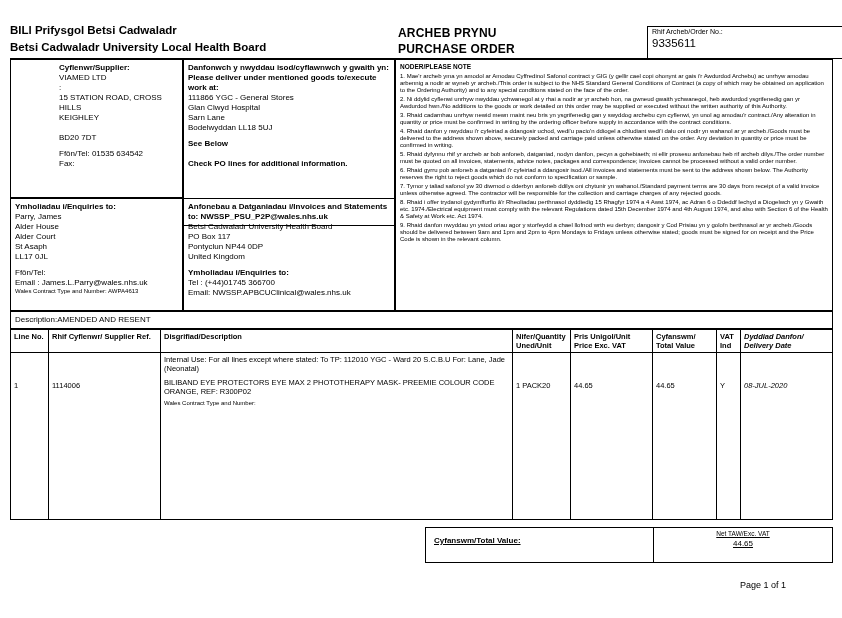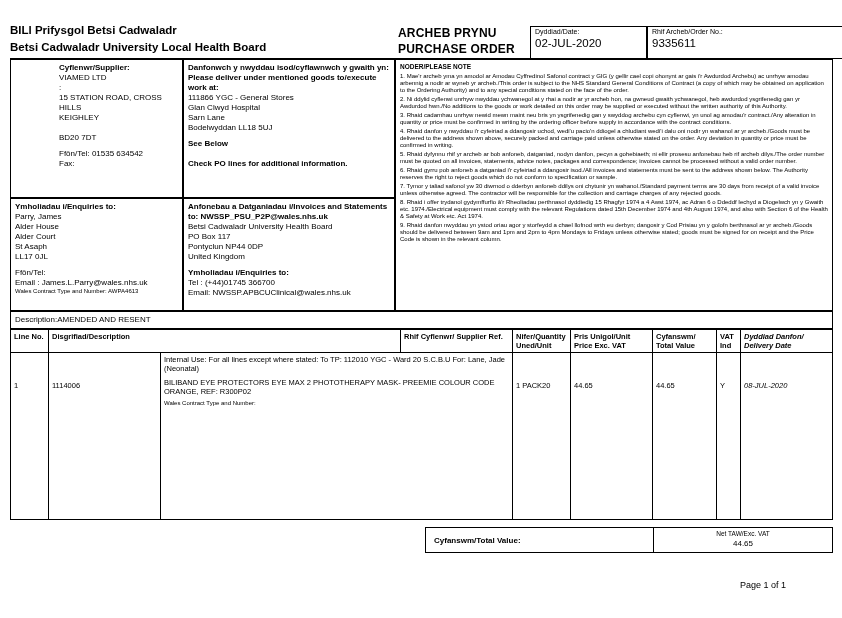--- a/index.html
+++ b/index.html
@@ -28,65 +28,61 @@
   .thead{border-bottom:1px solid #000;font-weight:bold;}
   .tbody{flex:1;}
   .tc{border-right:1px solid #000;padding:2px 3px;font-size:7.5px;line-height:9px;
       box-sizing:border-box;overflow:hidden;}
   .tc:last-child{border-right:none;font-style:italic;}
   .c1{flex:0 0 38px;} .c2{flex:0 0 112px;} .c3{flex:0 0 352px;} .c4{flex:0 0 58px;}
   .c5{flex:0 0 82px;} .c6{flex:0 0 64px;} .c7{flex:0 0 24px;} .c8{flex:1;}
   .pt{padding-top:28px;}
   .desc-internal{margin-bottom:5px;}
   .desc-item{margin-bottom:4px;}
-  .totals{position:absolute;left:425px;top:527px;width:408px;height:26px;border:1px solid #000;
-          box-sizing:border-box;display:flex;}
+  .totals{position:absolute;left:425px;top:527px;width:408px;height:36px;border:1px solid #000;
+          box-sizing:border-box;display:flex;text-decoration:underline;}
   .tlabel{flex:0 0 228px;border-right:1px solid #000;font-size:8px;font-weight:bold;
           padding:8px 0 0 8px;box-sizing:border-box;}
   .tnet{flex:1;text-align:center;padding-top:2px;}
   .tnet .nl{font-size:6.5px;line-height:8px;}
   .tnet .nv{font-size:8px;line-height:10px;margin-top:1px;}
   .pagenum{position:absolute;left:740px;top:580px;width:93px;text-align:left;font-size:9px;}
 </style>
 </head>
 <body>
 
 <div class="page">
 
   <div class="org" style="top:24px;">BILl Prifysgol Betsi Cadwaladr</div>
   <div class="org" style="top:41px;">Betsi Cadwaladr University Local Health Board</div>
 
   <div class="doc-title" style="top:26px;">ARCHEB PRYNU</div>
   <div class="doc-title" style="top:42px;">PURCHASE ORDER</div>
 
-  <div class="hbox" style="left:530px;top:26px;width:117px;height:33px;">
-    <div class="lbl">Dyddiad/Date:</div>
-    <div class="val">02-JUL-2020</div>
-  </div>
   <div class="hbox" style="left:647px;top:26px;width:222px;height:33px;">
     <div class="lbl">Rhif Archeb/Order No.:</div>
     <div class="val">9335611</div>
   </div>
 
   <div class="rule" style="left:10px;top:58px;width:823px;"></div>
 
   <div class="cellbox" style="left:10px;top:59px;width:173px;height:139px;padding-left:48px;">
     <div class="bl b">Cyflenwr/Supplier:</div>
     <div class="bl">VIAMED LTD</div>
     <div class="bl">:</div>
     <div class="bl">15 STATION ROAD, CROSS HILLS</div>
     <div class="bl">KEIGHLEY</div>
     <div class="bl"></div>
     <div class="bl">BD20 7DT</div>
     <div class="gap6"></div>
     <div class="bl">Ffôn/Tel: 01535 634542</div>
     <div class="bl">Fax:</div>
   </div>
 
-  <div class="cellbox" style="left:183px;top:59px;width:212px;height:139px;">
+  <div class="cellbox" style="left:183px;top:59px;width:212px;height:167px;">
     <div class="bl b">Danfonwch y nwyddau isod/cyflawnwch y gwaith yn:</div>
     <div class="bl b">Please deliver under mentioned goods to/execute work at:</div>
     <div class="bl">111866 YGC - General Stores</div>
     <div class="bl">Glan Clwyd Hospital</div>
     <div class="bl">Sarn Lane</div>
     <div class="bl">Bodelwyddan LL18 5UJ</div>
     <div class="gap6"></div>
     <div class="bl b">See Below</div>
     <div class="gap10"></div>
     <div class="bl b">Check PO lines for additional information.</div>
@@ -129,22 +125,22 @@
     <div class="bl b">Ymholiadau i/Enquiries to:</div>
     <div class="bl">Tel : (+44)01745 366700</div>
     <div class="bl">Email: NWSSP.APBCUClinical@wales.nhs.uk</div>
   </div>
 
   <div class="desc-row">Description:AMENDED AND RESENT</div>
 
   <div class="items">
     <div class="trow thead">
       <div class="tc c1">Line No.</div>
+      <div class="tc c2">Rhif Cyflenwr/ Supplier Ref.</div>
       <div class="tc c3">Disgrifiad/Description</div>
-      <div class="tc c2">Rhif Cyflenwr/ Supplier Ref.</div>
       <div class="tc c4">Nifer/Quantity Uned/Unit</div>
       <div class="tc c5">Pris Unigol/Unit Price Exc. VAT</div>
       <div class="tc c6">Cyfanswm/ Total Value</div>
       <div class="tc c7">VAT Ind</div>
       <div class="tc c8">Dyddiad Danfon/ Delivery Date</div>
     </div>
     <div class="trow tbody">
       <div class="tc c1 pt">1</div>
       <div class="tc c2 pt">1114006</div>
       <div class="tc c3">

